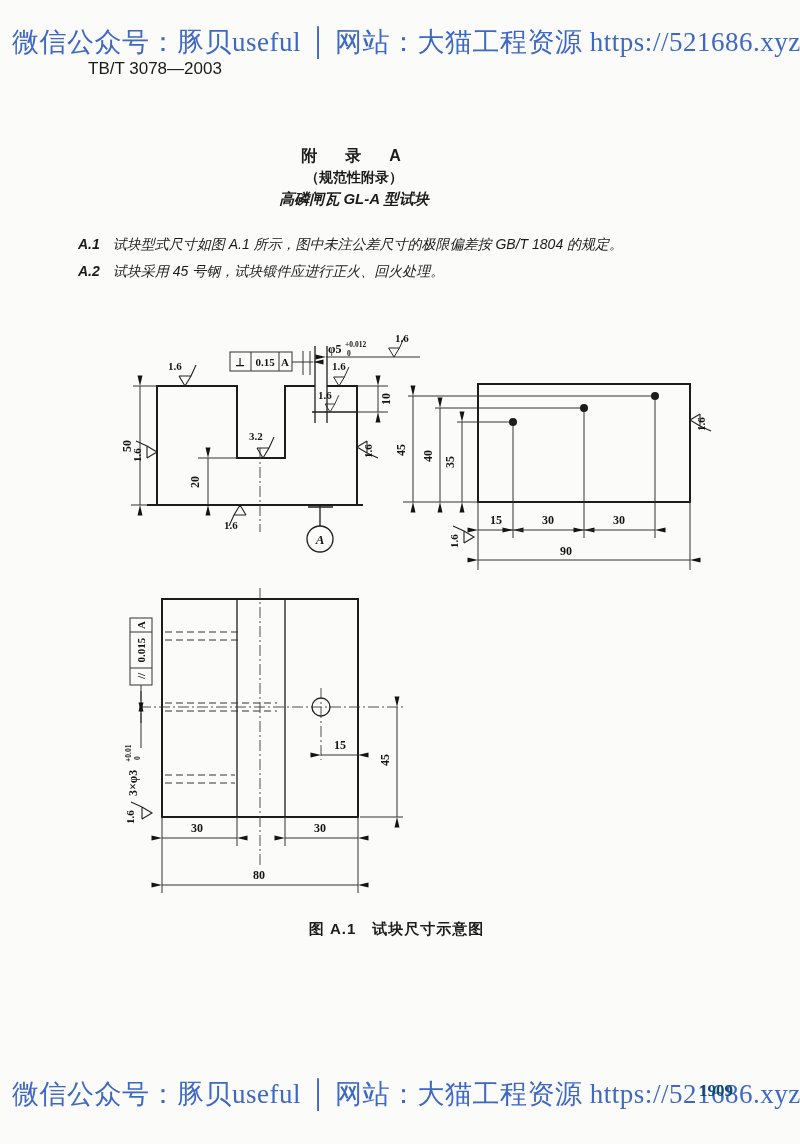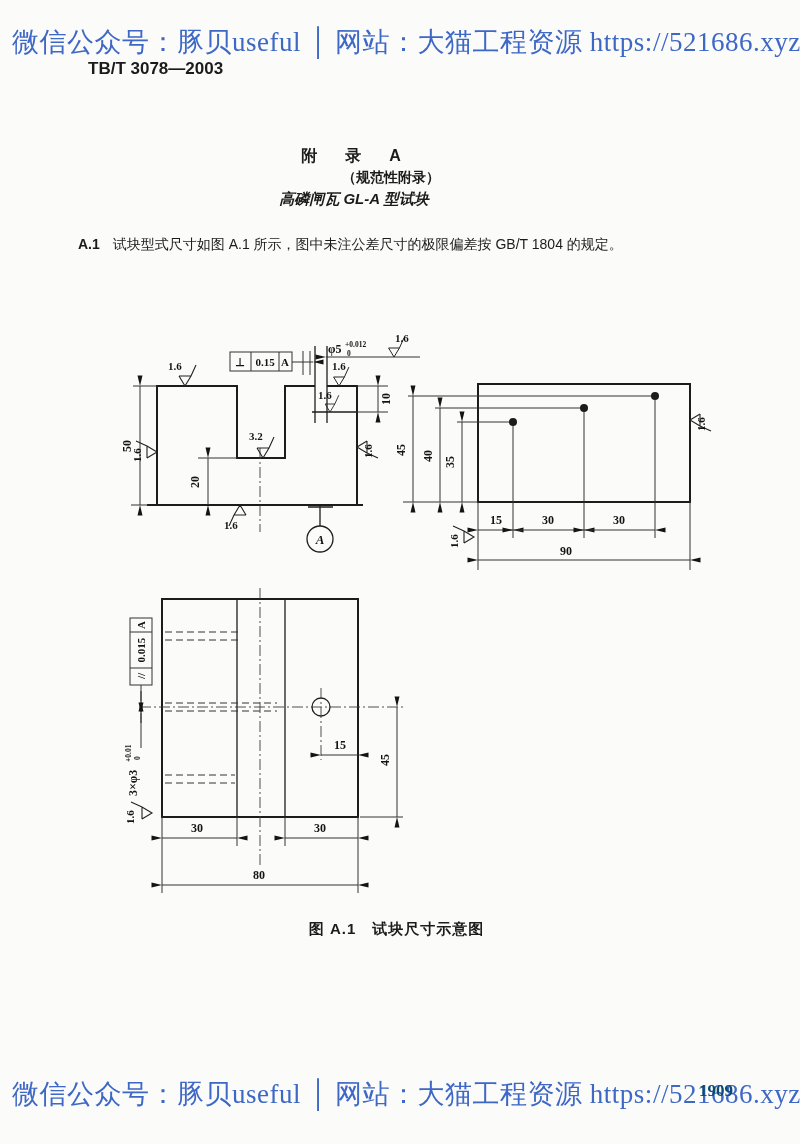--- a/index.html
+++ b/index.html
@@ -13,29 +13,29 @@
   .watermark{
     left:12px;width:790px;white-space:nowrap;
     font-size:27px;letter-spacing:0.5px;
     color:#3e68c6;
     font-family:"Liberation Serif",serif;
   }
   .wm-top{top:24px;}
   .wm-bottom{top:1076px;}
   .std-code{
     left:88px;top:59px;
-    font-size:17px;font-weight:700;letter-spacing:0px;
+    font-size:17px;font-weight:400;letter-spacing:0px;
     font-family:"Liberation Sans",sans-serif;
   }
   .ttl{left:0;width:708px;text-align:center;}
   .ttl1{top:146px;font-size:16px;font-weight:700;letter-spacing:6px;}
-  .ttl2{top:169px;font-size:14px;font-weight:700;padding-left:37px;}
+  .ttl2{top:169px;font-size:14px;font-weight:700;}
   .ttl3{top:190px;font-size:15px;font-weight:700;font-style:italic;}
   .clauses{left:78px;top:231px;width:696px;font-size:14px;line-height:26.5px;}
-  .clauses p{margin:0;}
+  .clauses p{margin:0;font-style:italic;}
   .cnum{font-weight:700;margin-right:13px;}
   .caption{left:0;top:920px;width:793px;text-align:center;font-size:15px;font-weight:700;letter-spacing:1px;}
   .pageno{
     left:699px;top:1081px;font-size:17px;font-weight:700;color:#0c4a6e;
     font-family:"Liberation Serif",serif;z-index:5;
   }
   
   svg{position:absolute;left:0;top:330px;}
   .thick{stroke:#1c1c1c;stroke-width:2;fill:none;stroke-linecap:square;}
   .med{stroke:#1e1e1e;stroke-width:1.3;fill:none;}
@@ -55,20 +55,21 @@
 <div class="abs watermark wm-top">微信公众号：豚贝useful │ 网站：大猫工程资源 https://521686.xyz/</div>
 
 <div class="abs std-code">TB/T 3078—2003</div>
 
 <div class="abs ttl ttl1">附　录　A</div>
 <div class="abs ttl ttl2">（规范性附录）</div>
 <div class="abs ttl ttl3">高磷闸瓦 GL-A 型试块</div>
 
 <div class="abs clauses">
   <p><span class="cnum">A.1</span><span>试块型式尺寸如图 A.1 所示，图中未注公差尺寸的极限偏差按 GB/T 1804 的规定。</span></p>
+  <p><span class="cnum">A.2</span><span>试块采用 45 号钢，试块锻件应进行正火、回火处理。</span></p>
 </div>
 
 <svg width="800" height="600" viewBox="0 330 800 600">
   <defs>
     <marker id="ar" markerWidth="12" markerHeight="9" refX="0.5" refY="4.5" orient="auto-start-reverse" markerUnits="userSpaceOnUse">
       <path d="M0.5,4.5 L11,2 L11,7 Z" fill="#141414"></path>
     </marker>
     <g id="rgh">
         <path class="rg" d="M-6,-10 L6,-10 M-6,-10 L0,0 L6,-10 L11,-21"></path>
       </g>

